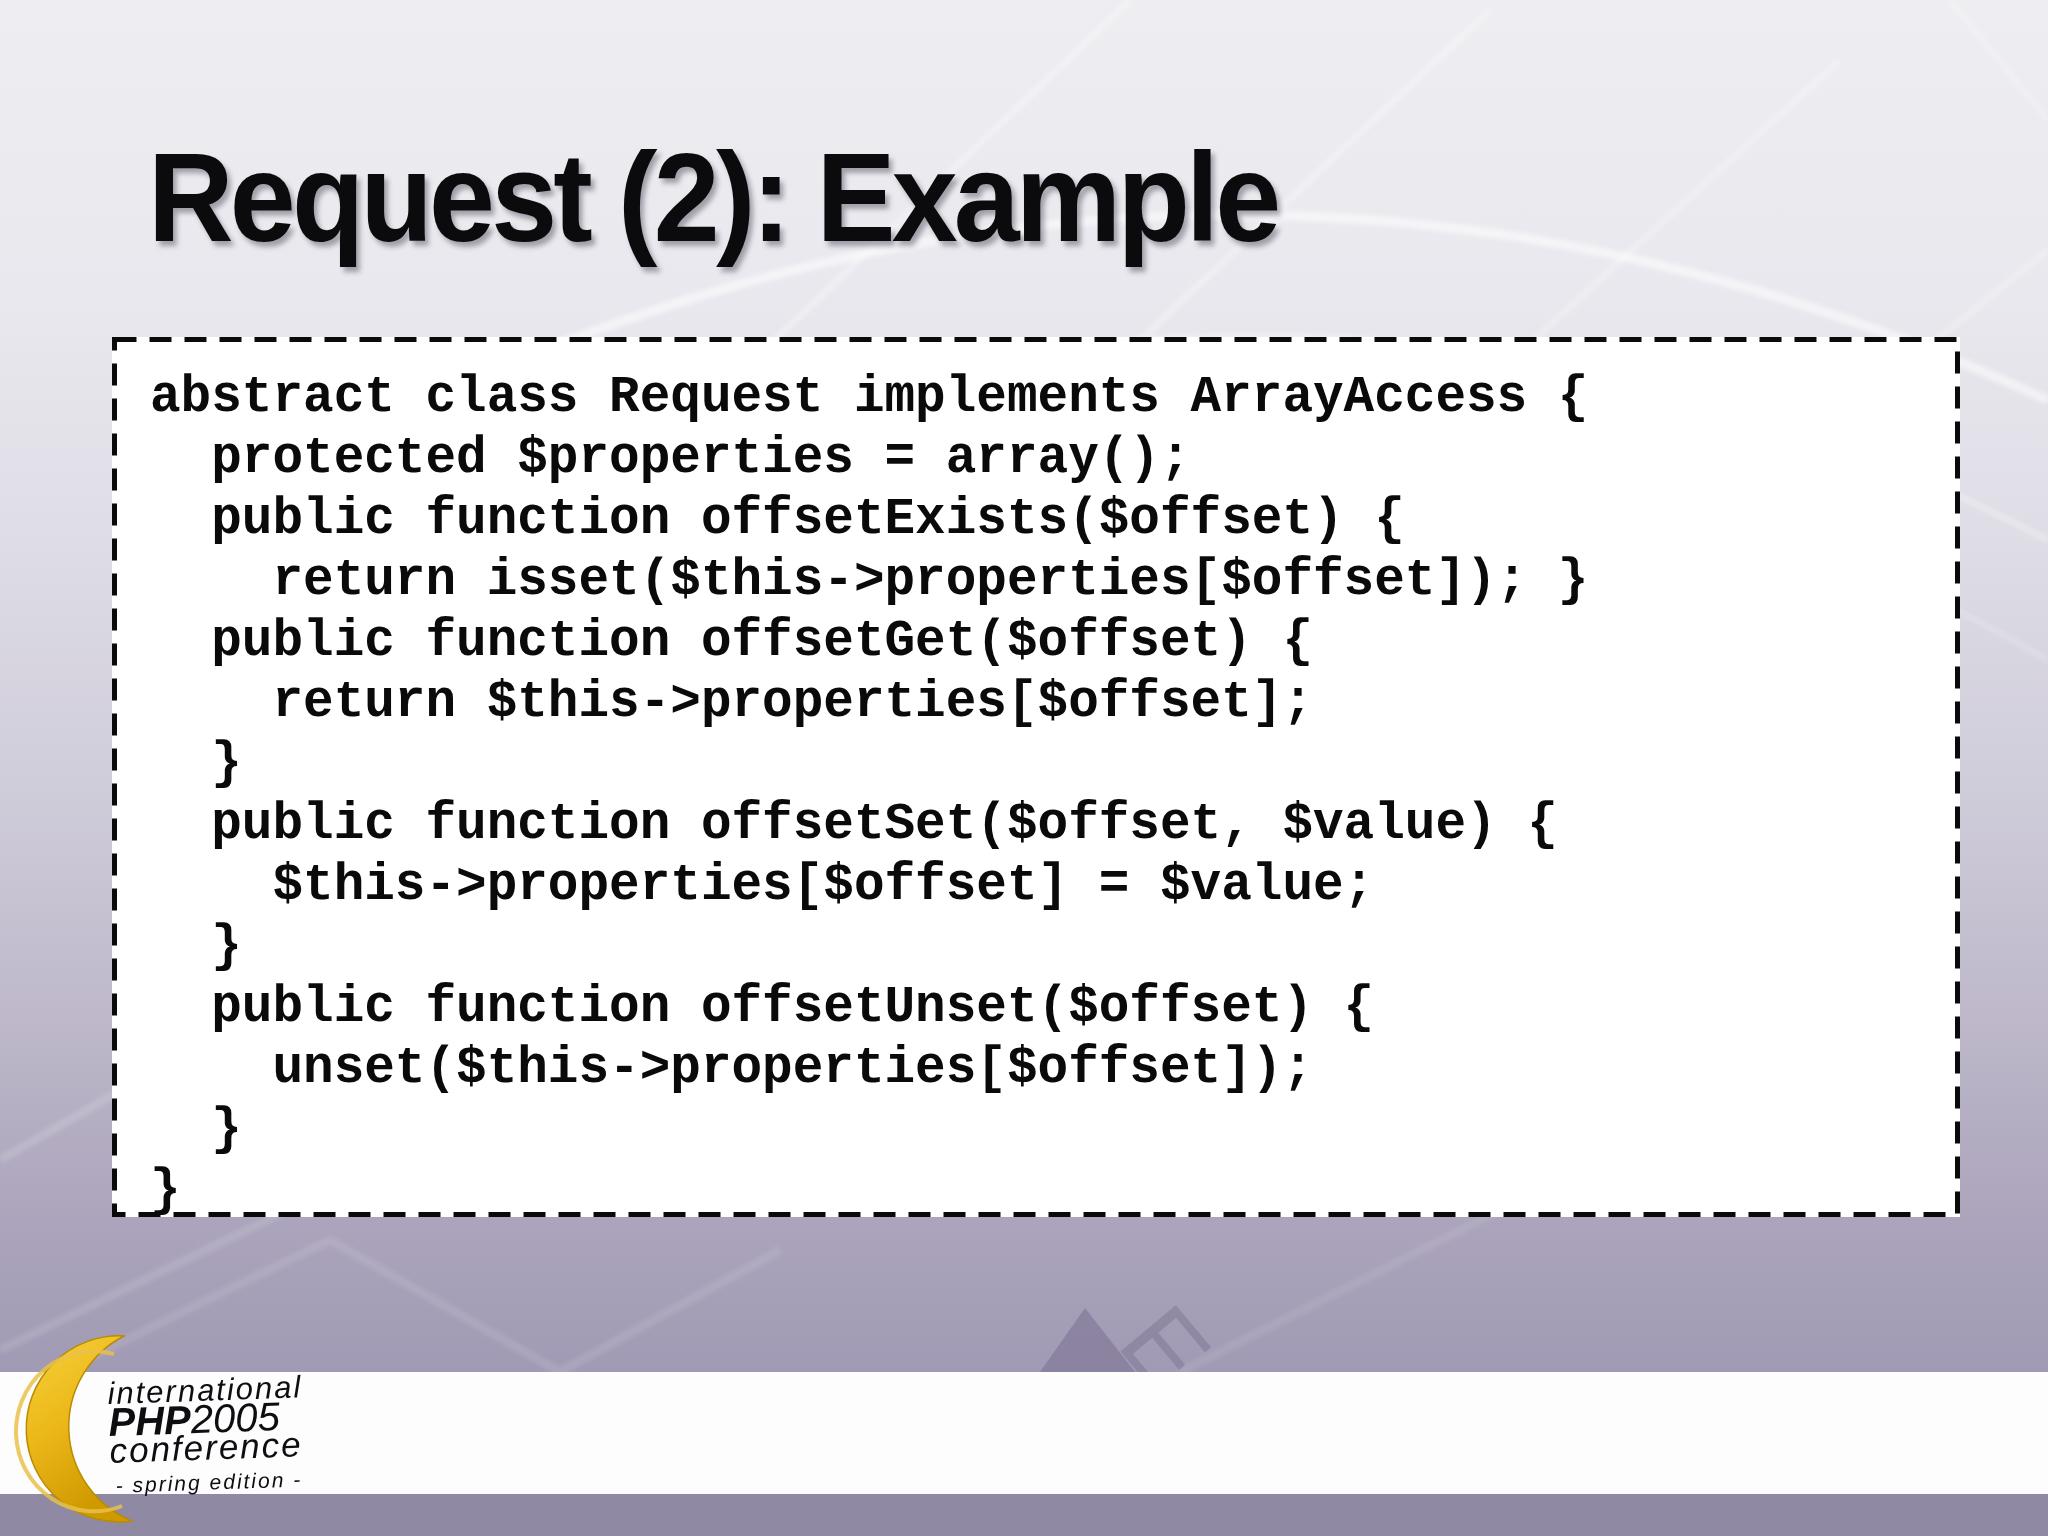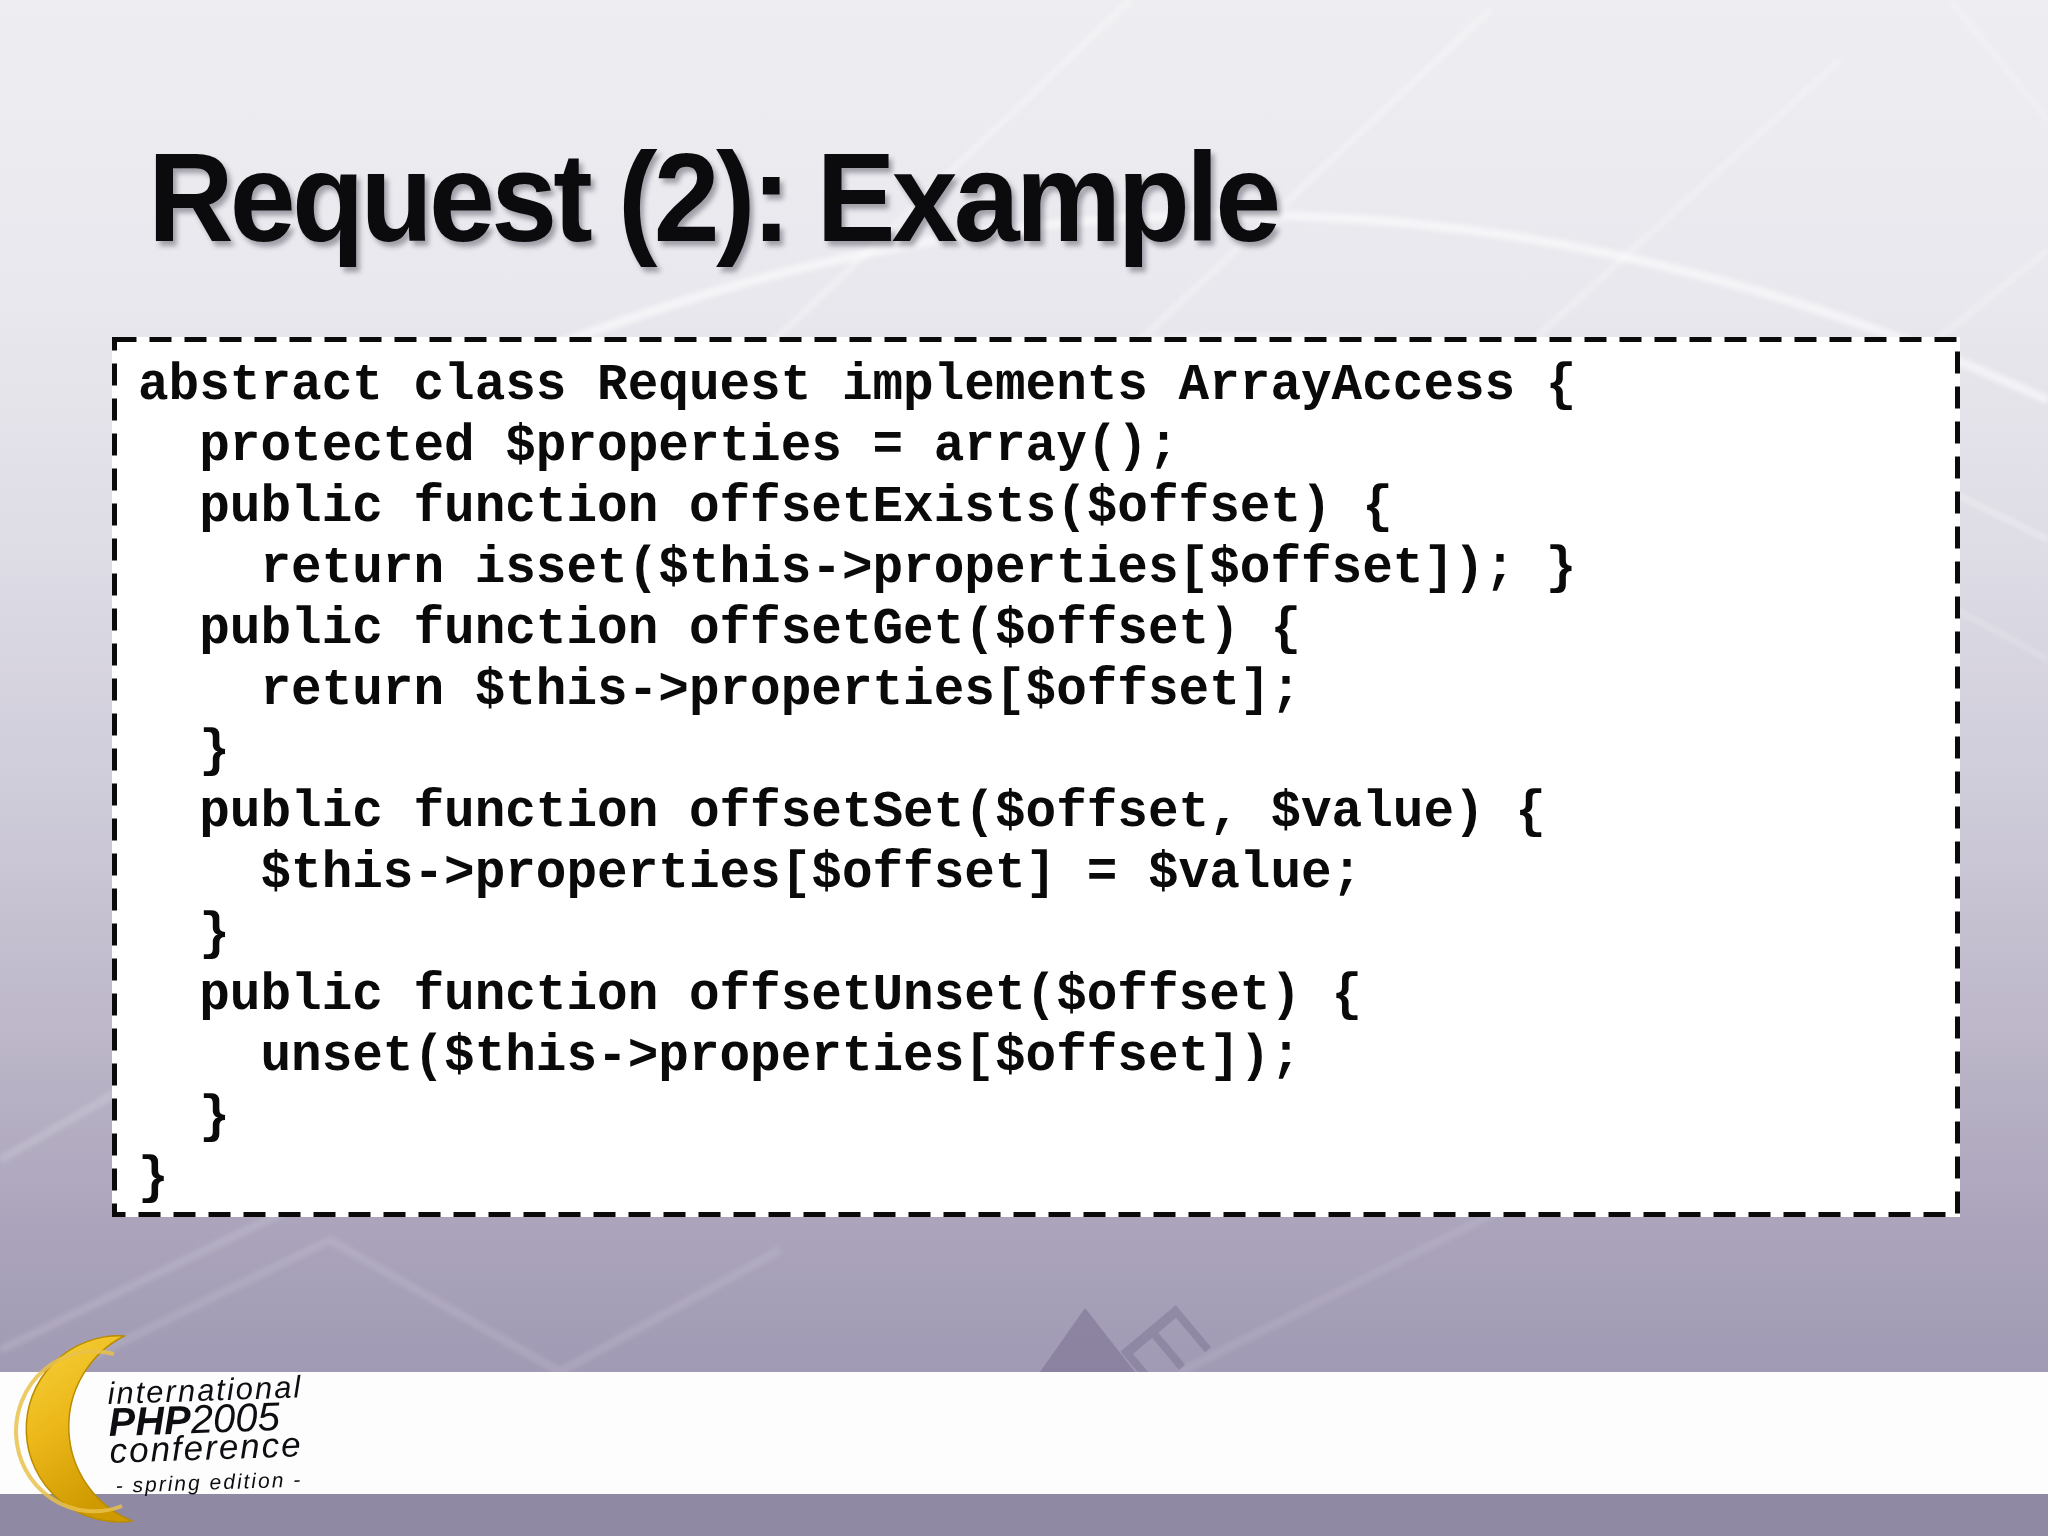--- a/index.html
+++ b/index.html
@@ -61,21 +61,21 @@
     width: 1848px; height: 880px;
     background: #ffffff;
     box-sizing: border-box;
   }
   .codebox .border-svg {
     position: absolute; left: 0; top: 0;
     width: 100%; height: 100%;
     pointer-events: none;
   }
   .codebox pre {
-    margin: 4px;
+    margin: 16px;
     padding: 14px 0 0 22px;
     font-family: "Liberation Mono", monospace;
     font-weight: bold;
     font-size: 51px;
     line-height: 61px;
     color: #0a0a0a;
     white-space: pre;
     overflow: hidden;
     height: 866px;
   }

